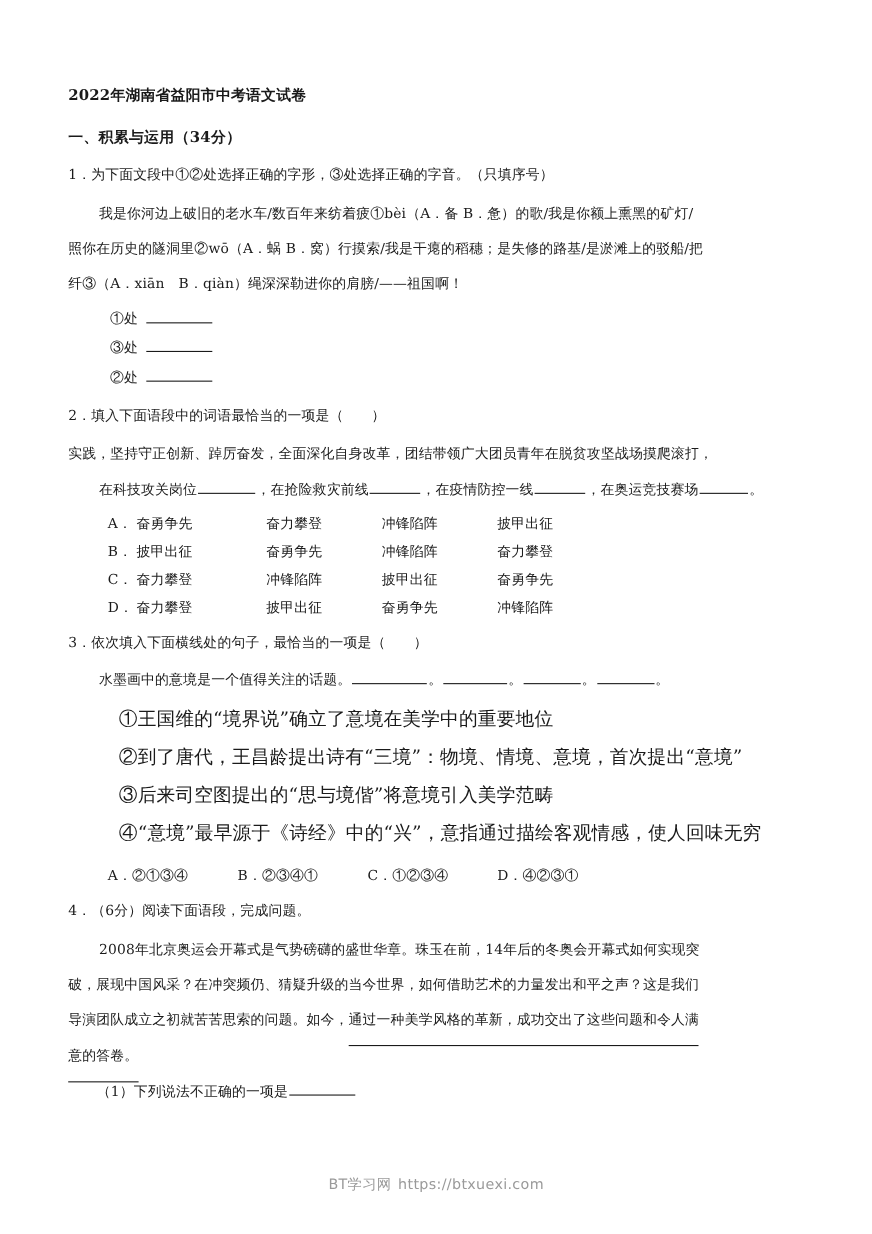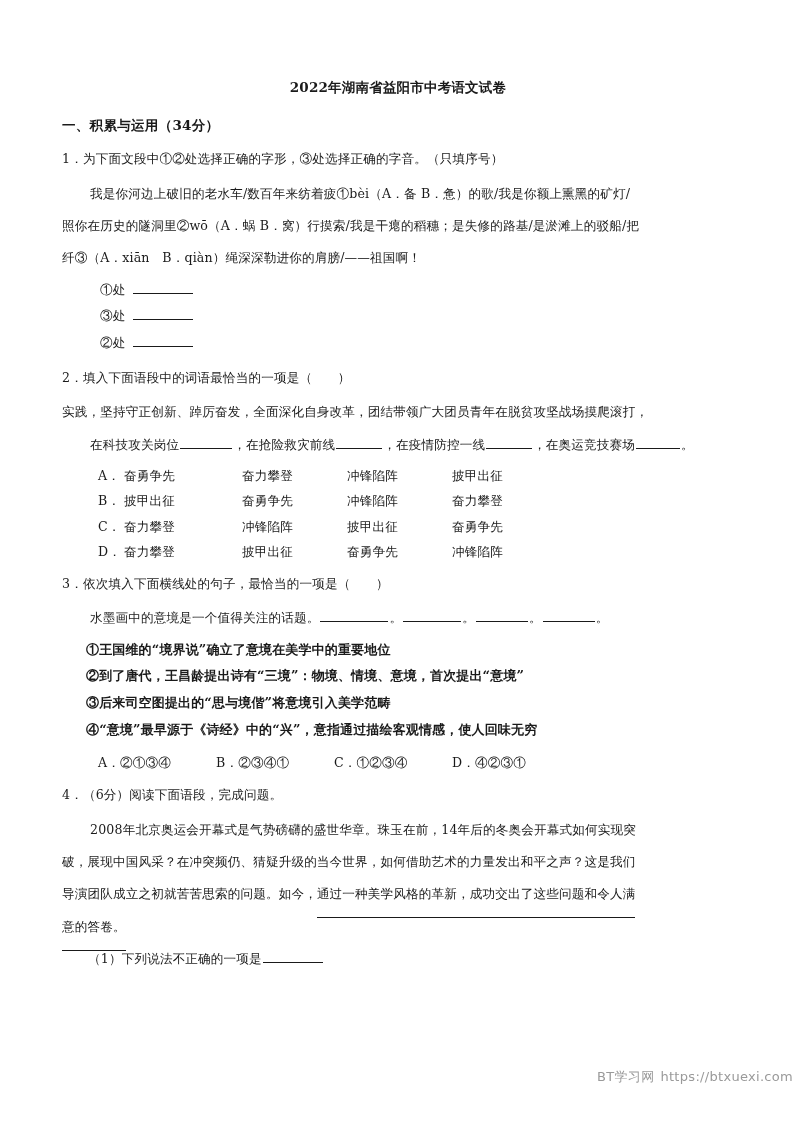--- a/index.html
+++ b/index.html
@@ -24,21 +24,20 @@
   }
   .content {
     position: absolute;
     left: 62px;
     top: 78px;
     width: 672px;
   }
 
   
   .doc-title {
-    text-align: center;
     font-size: 13.5px;
     font-weight: bold;
     letter-spacing: 0.2px;
     margin: 0 0 18px 0;
     line-height: 1.4;
   }
 
   
   .section-head {
     font-size: 13.5px;
@@ -111,25 +110,24 @@
     letter-spacing: 0.15px;
   }
   .opt-label { width: 26px; }
   .opt-c1 { width: 118px; }
   .opt-c2 { width: 105px; }
   .opt-c3 { width: 105px; }
 
   
   .seq-list { margin: 2px 0 8px 0; }
   .seq-item {
-    font-size: 13px;
+    font-size: 17px;
     line-height: 2.05;
-    margin-left: 24px;
-    letter-spacing: 0.15px;
-    font-weight: bold;
+    margin-left: 46px;
+    letter-spacing: 0.15px;
   }
 
   
   .choice-row {
     margin: 2px 0 10px 36px;
     font-size: 12.6px;
     line-height: 1.9;
     letter-spacing: 0.15px;
   }
   .choice-row span.ch {
@@ -150,21 +148,21 @@
     margin: 6px 0 0 26px;
     letter-spacing: 0.15px;
   }
 
   
   .footer {
     position: absolute;
     left: 0;
     top: 1068px;
     width: 793px;
-    text-align: right;
+    text-align: center;
     font-size: 13px;
     color: #9a9a9a;
     font-family: "DejaVu Sans", "Liberation Sans", sans-serif;
     letter-spacing: 0.3px;
   }
   .footer .site { margin-left: 6px; }
 </style>
 </head>
 <body>
 

